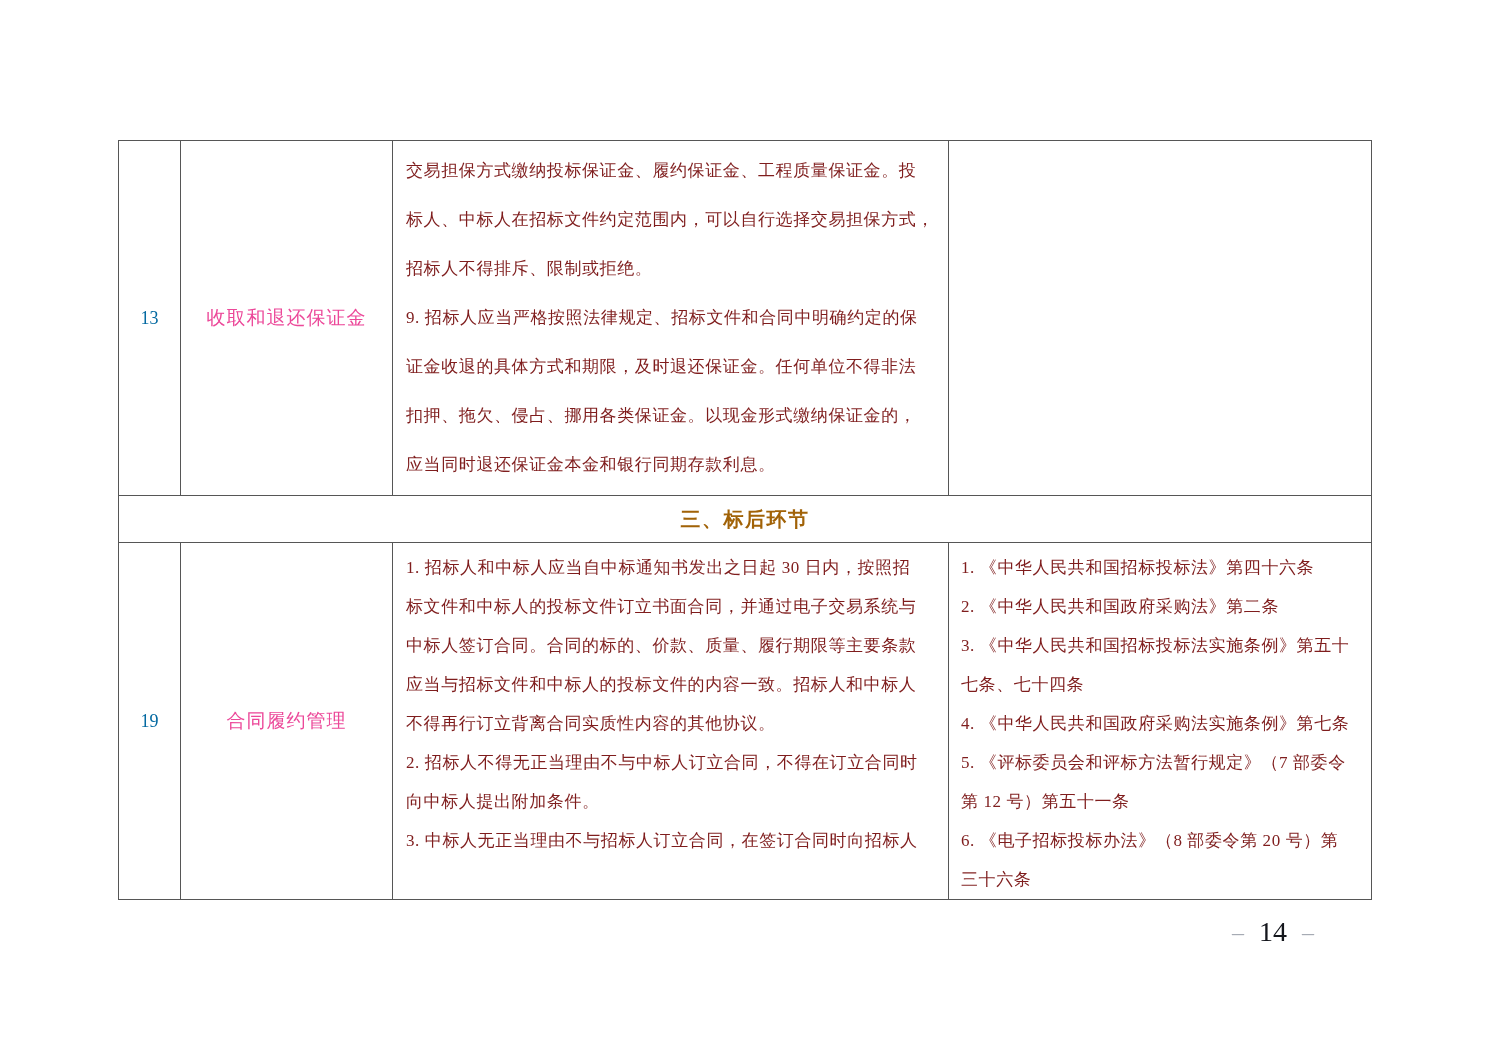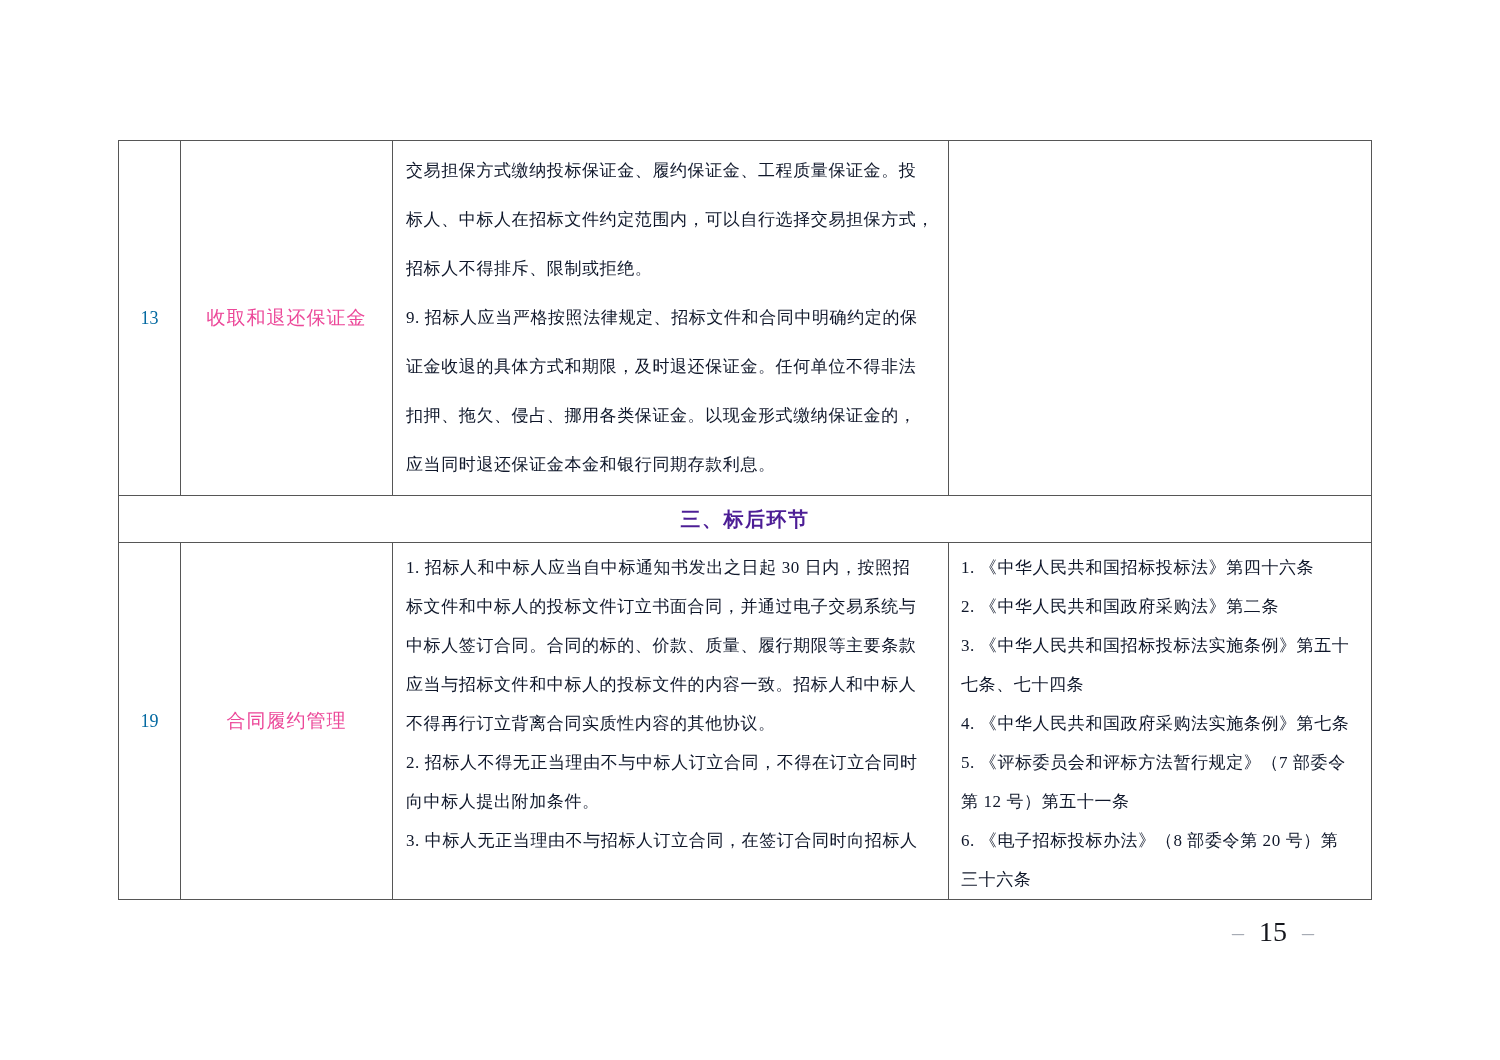--- a/index.html
+++ b/index.html
@@ -64,31 +64,31 @@
     padding: 5px 8px 0 13px;
   }
   .c-legal {
     flex: 1;
     padding: 5px 6px 0 12px;
   }
   .tline {
     white-space: nowrap;
     font-size: 17px;
     letter-spacing: 0.6px;
-    color: #0f172a;
+    color: #7f1d1d;
   }
   .row-13 .tline { line-height: 49px; }
   .row-14 .tline { line-height: 39px; }
 
   .sec-title {
     font-family: "Liberation Sans", "DejaVu Sans", sans-serif;
     font-weight: 700;
     font-size: 20px;
     letter-spacing: 1.5px;
-    color: #4c1d95;
+    color: #a16207;
   }
 
   .page-number {
     position: absolute;
     left: 1232px;
     top: 918px;
     display: flex;
     align-items: center;
     gap: 15px;
   }
@@ -161,17 +161,17 @@
           <div class="tline">第 12 号）第五十一条</div>
           <div class="tline">6. 《电子招标投标办法》（8 部委令第 20 号）第</div>
           <div class="tline">三十六条</div>
         </div>
     </div>
 
   </div>
 
   <div class="page-number">
     <span class="pn-dash">–</span>
-    <span class="pn-value">15</span>
+    <span class="pn-value">14</span>
     <span class="pn-dash">–</span>
   </div>
 
 </div>
 
 </body></html>

